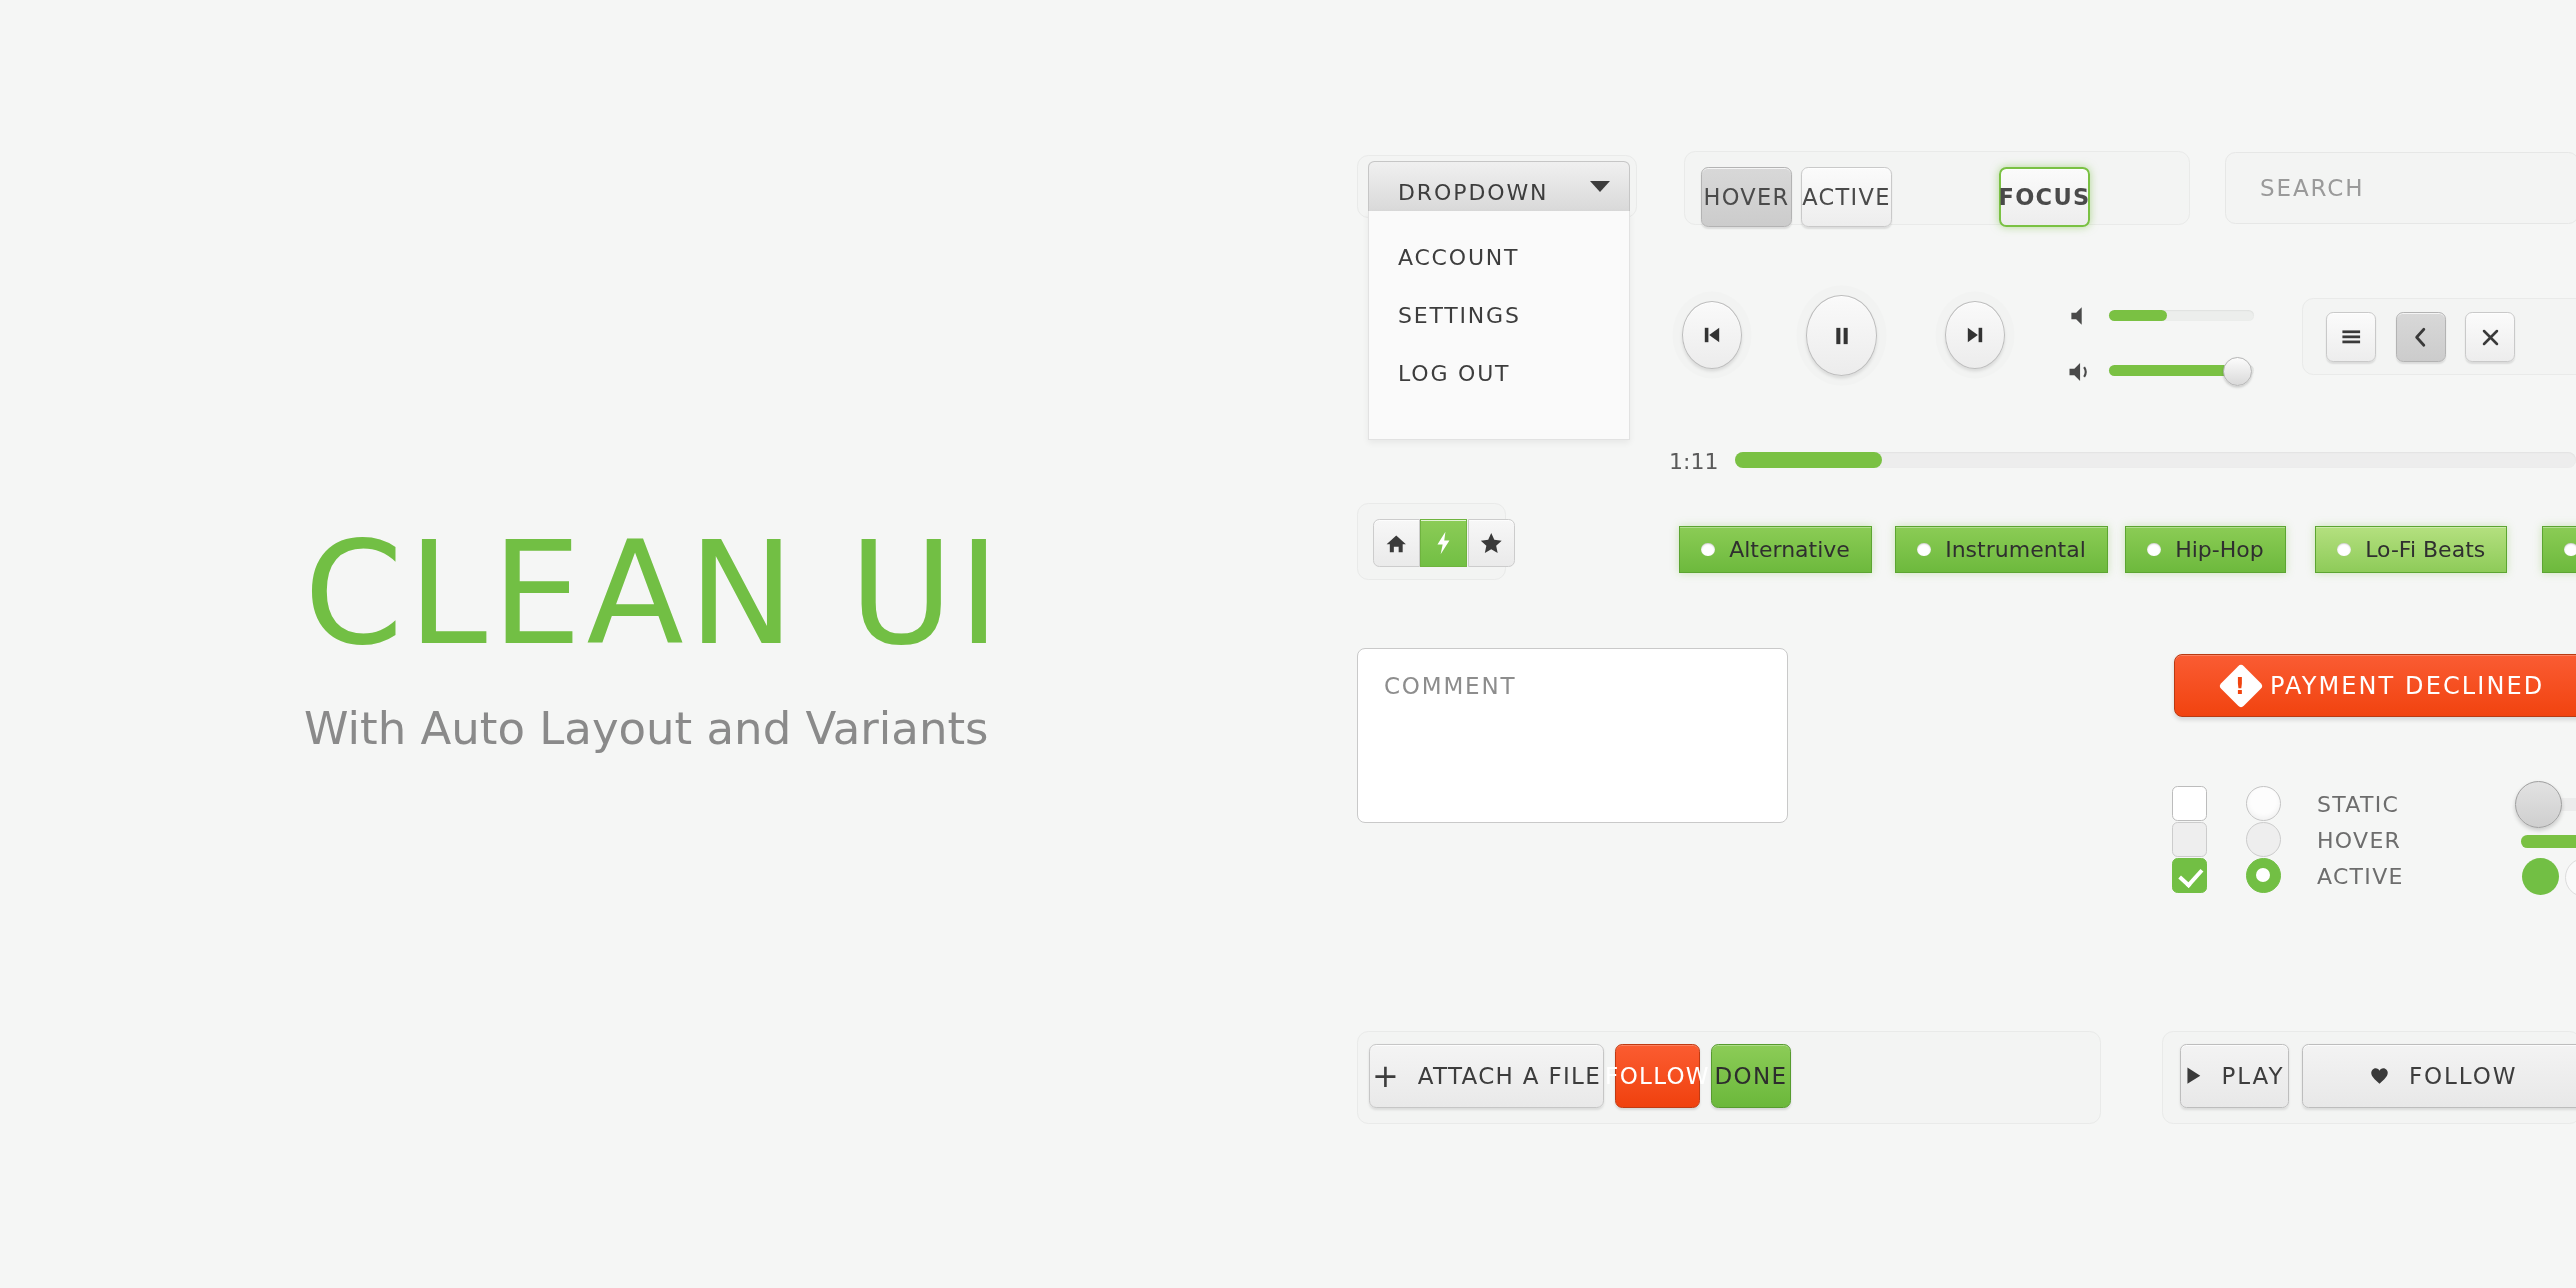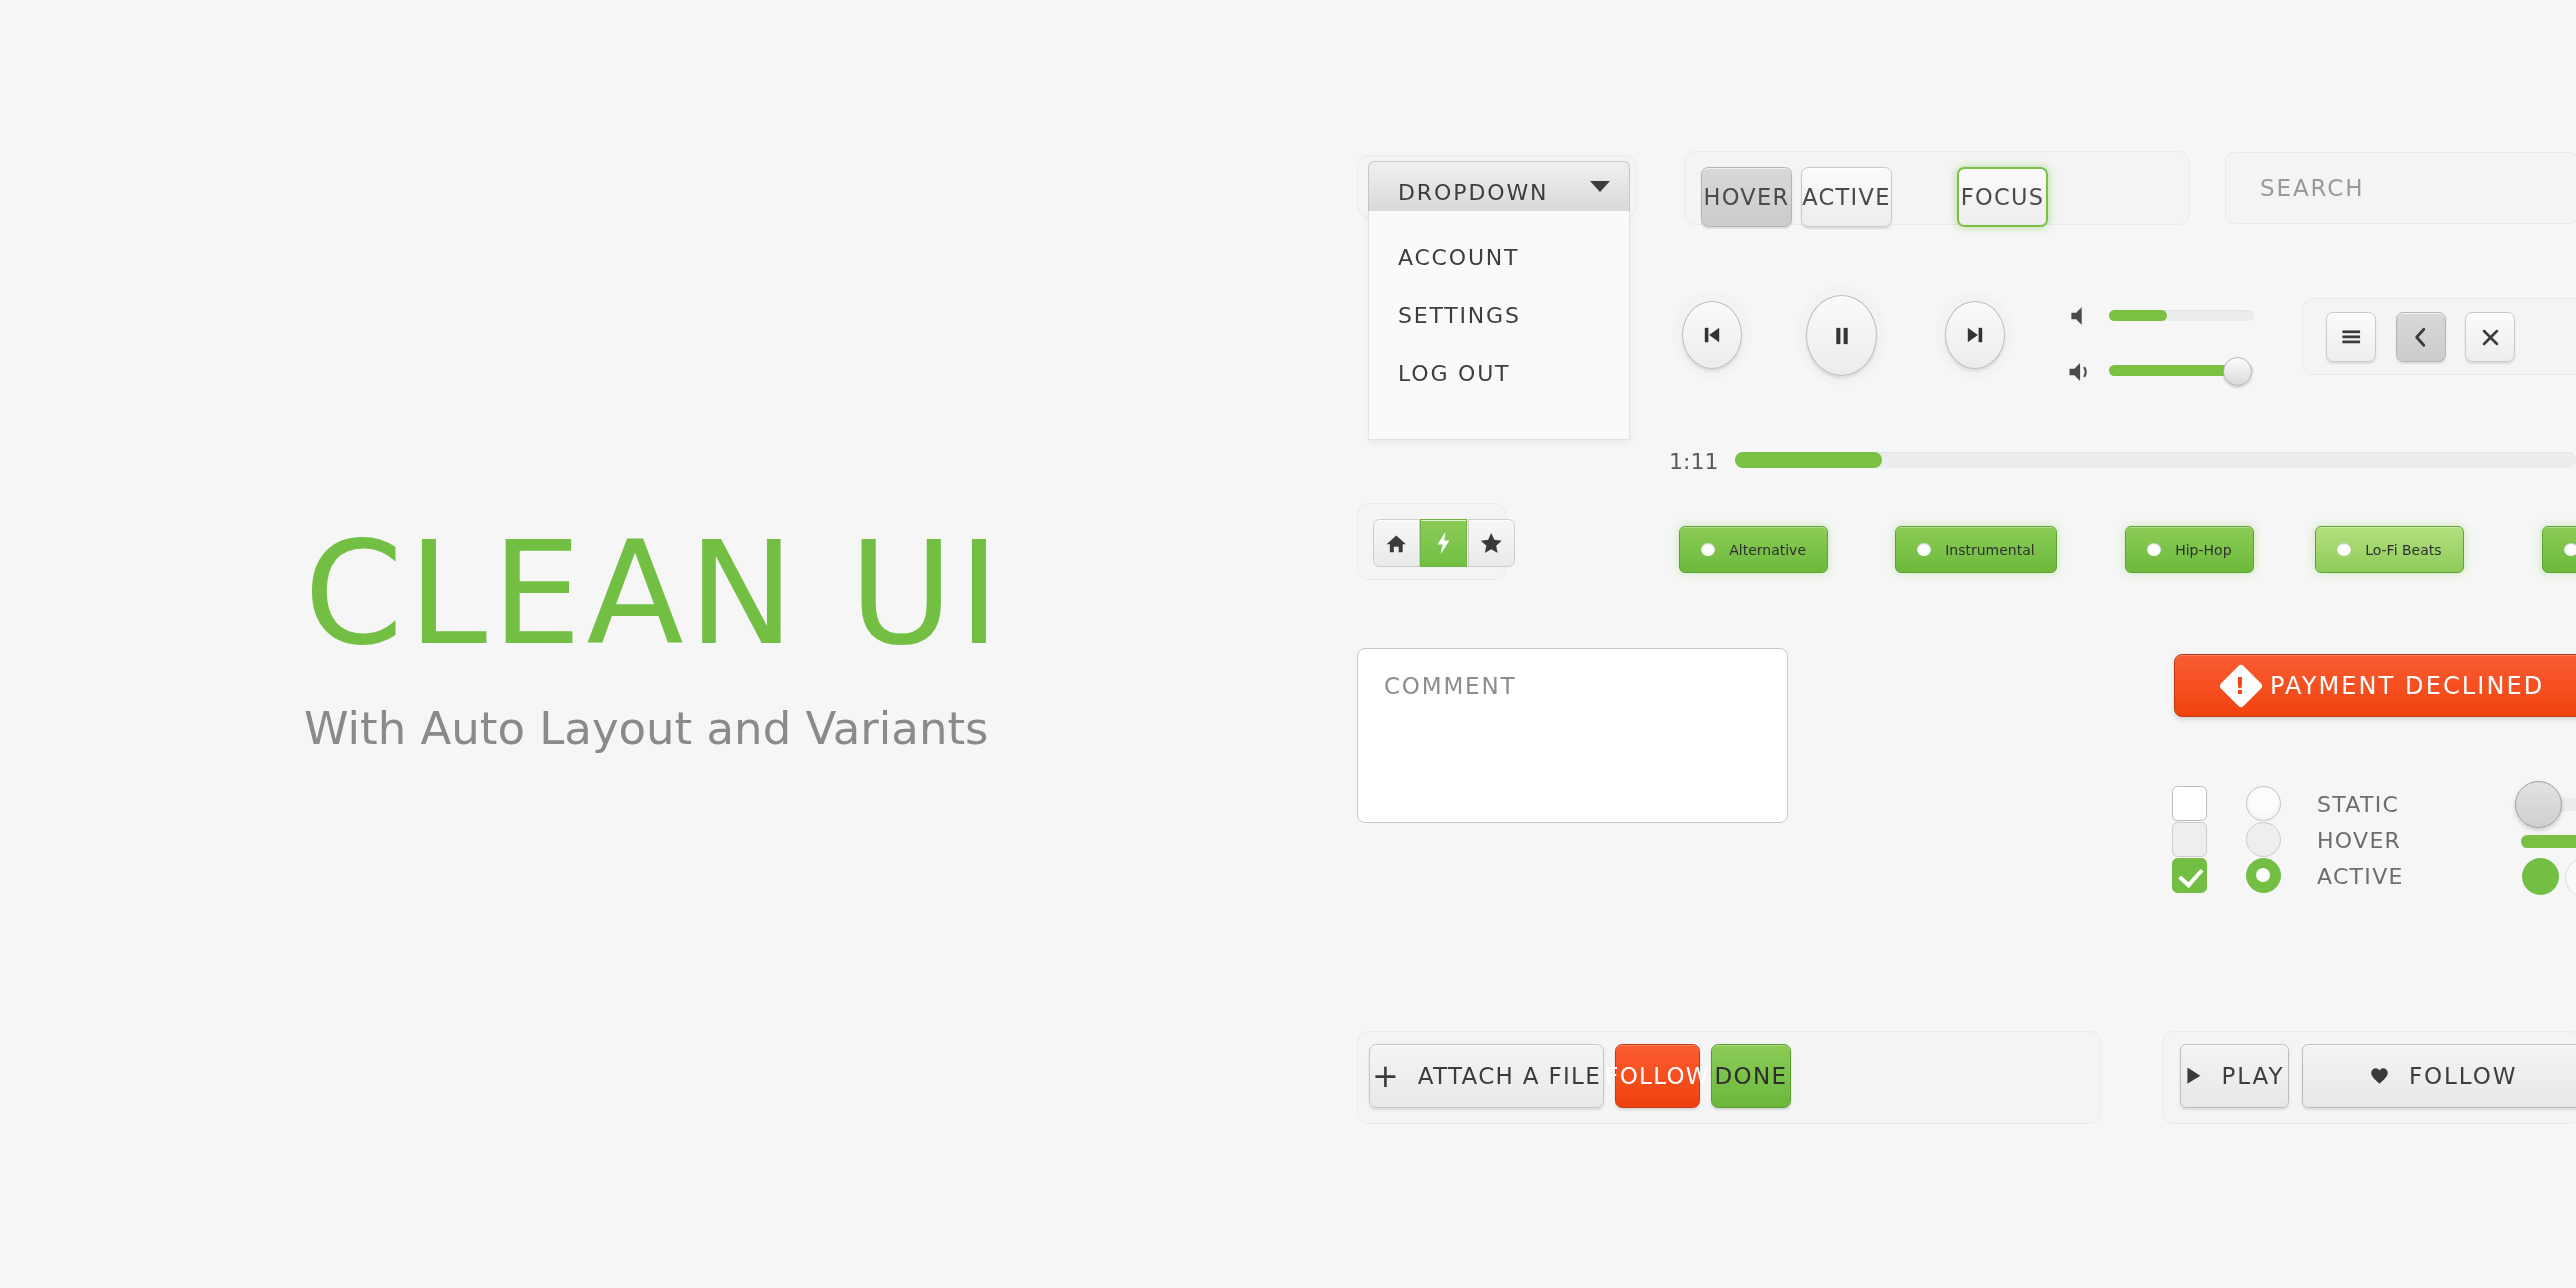--- a/index.html
+++ b/index.html
@@ -204,28 +204,28 @@
   .icon-seg.on {
     background: linear-gradient(to bottom, #8ccc57, #72bf44);
     border-color: #6fb33f;
     color: #ffffff;
   }
 
   
   .chip {
     position: absolute; top: 526px;
     height: 47px;
-    border-radius: 6px;
+    border-radius: 0;
     background: linear-gradient(to bottom, #8bcc55 0%, #6db93d 100%);
     border: 0.8px solid #5ca531;
     box-sizing: border-box;
     display: flex; align-items: center;
     padding: 0 21px;
     color: #2f2f2f;
-    font-size: 14px;
+    font-size: 22px;
     font-family: "DejaVu Sans", sans-serif;
     box-shadow: 0 0 8px rgba(122,193,67,0.35), inset 0 0.8px 0 rgba(255,255,255,0.45);
     cursor: pointer;
     white-space: nowrap;
   }
   .chip.light {
     background: linear-gradient(to bottom, #b4e07f 0%, #8ecb59 100%);
   }
   .chip .dot {
     width: 13.7px; height: 13.7px; border-radius: 50%;
@@ -433,21 +433,21 @@
 
   <div id="dropdown-menu">
     <div class="menu-item">ACCOUNT</div>
     <div class="menu-item">SETTINGS</div>
     <div class="menu-item">LOG OUT</div>
   </div>
 
   <div class="panel" id="state-group"></div>
   <div class="btn hoverstate state-btn" style="left:1701px;">HOVER</div>
   <div class="btn state-btn" style="left:1801px;">ACTIVE</div>
-  <div class="btn focusstate state-btn" style="left:1957px;">FOCUS</div>
+  <div class="btn focusstate state-btn" style="left:1999px;font-weight:bold;">FOCUS</div>
 
   <div id="search-field">SEARCH</div>
 
   <div class="circle-btn" style="left:1682px;top:301px;width:58px;height:66px;">
     <span>
       <svg width="24" height="24" viewBox="0 0 30 30">
         <rect x="6" y="6" width="4.5" height="18" fill="#333"></rect>
         <path d="M24 6 L24 24 L11.5 15 Z" fill="#333"></path>
       </svg>
     </span>

